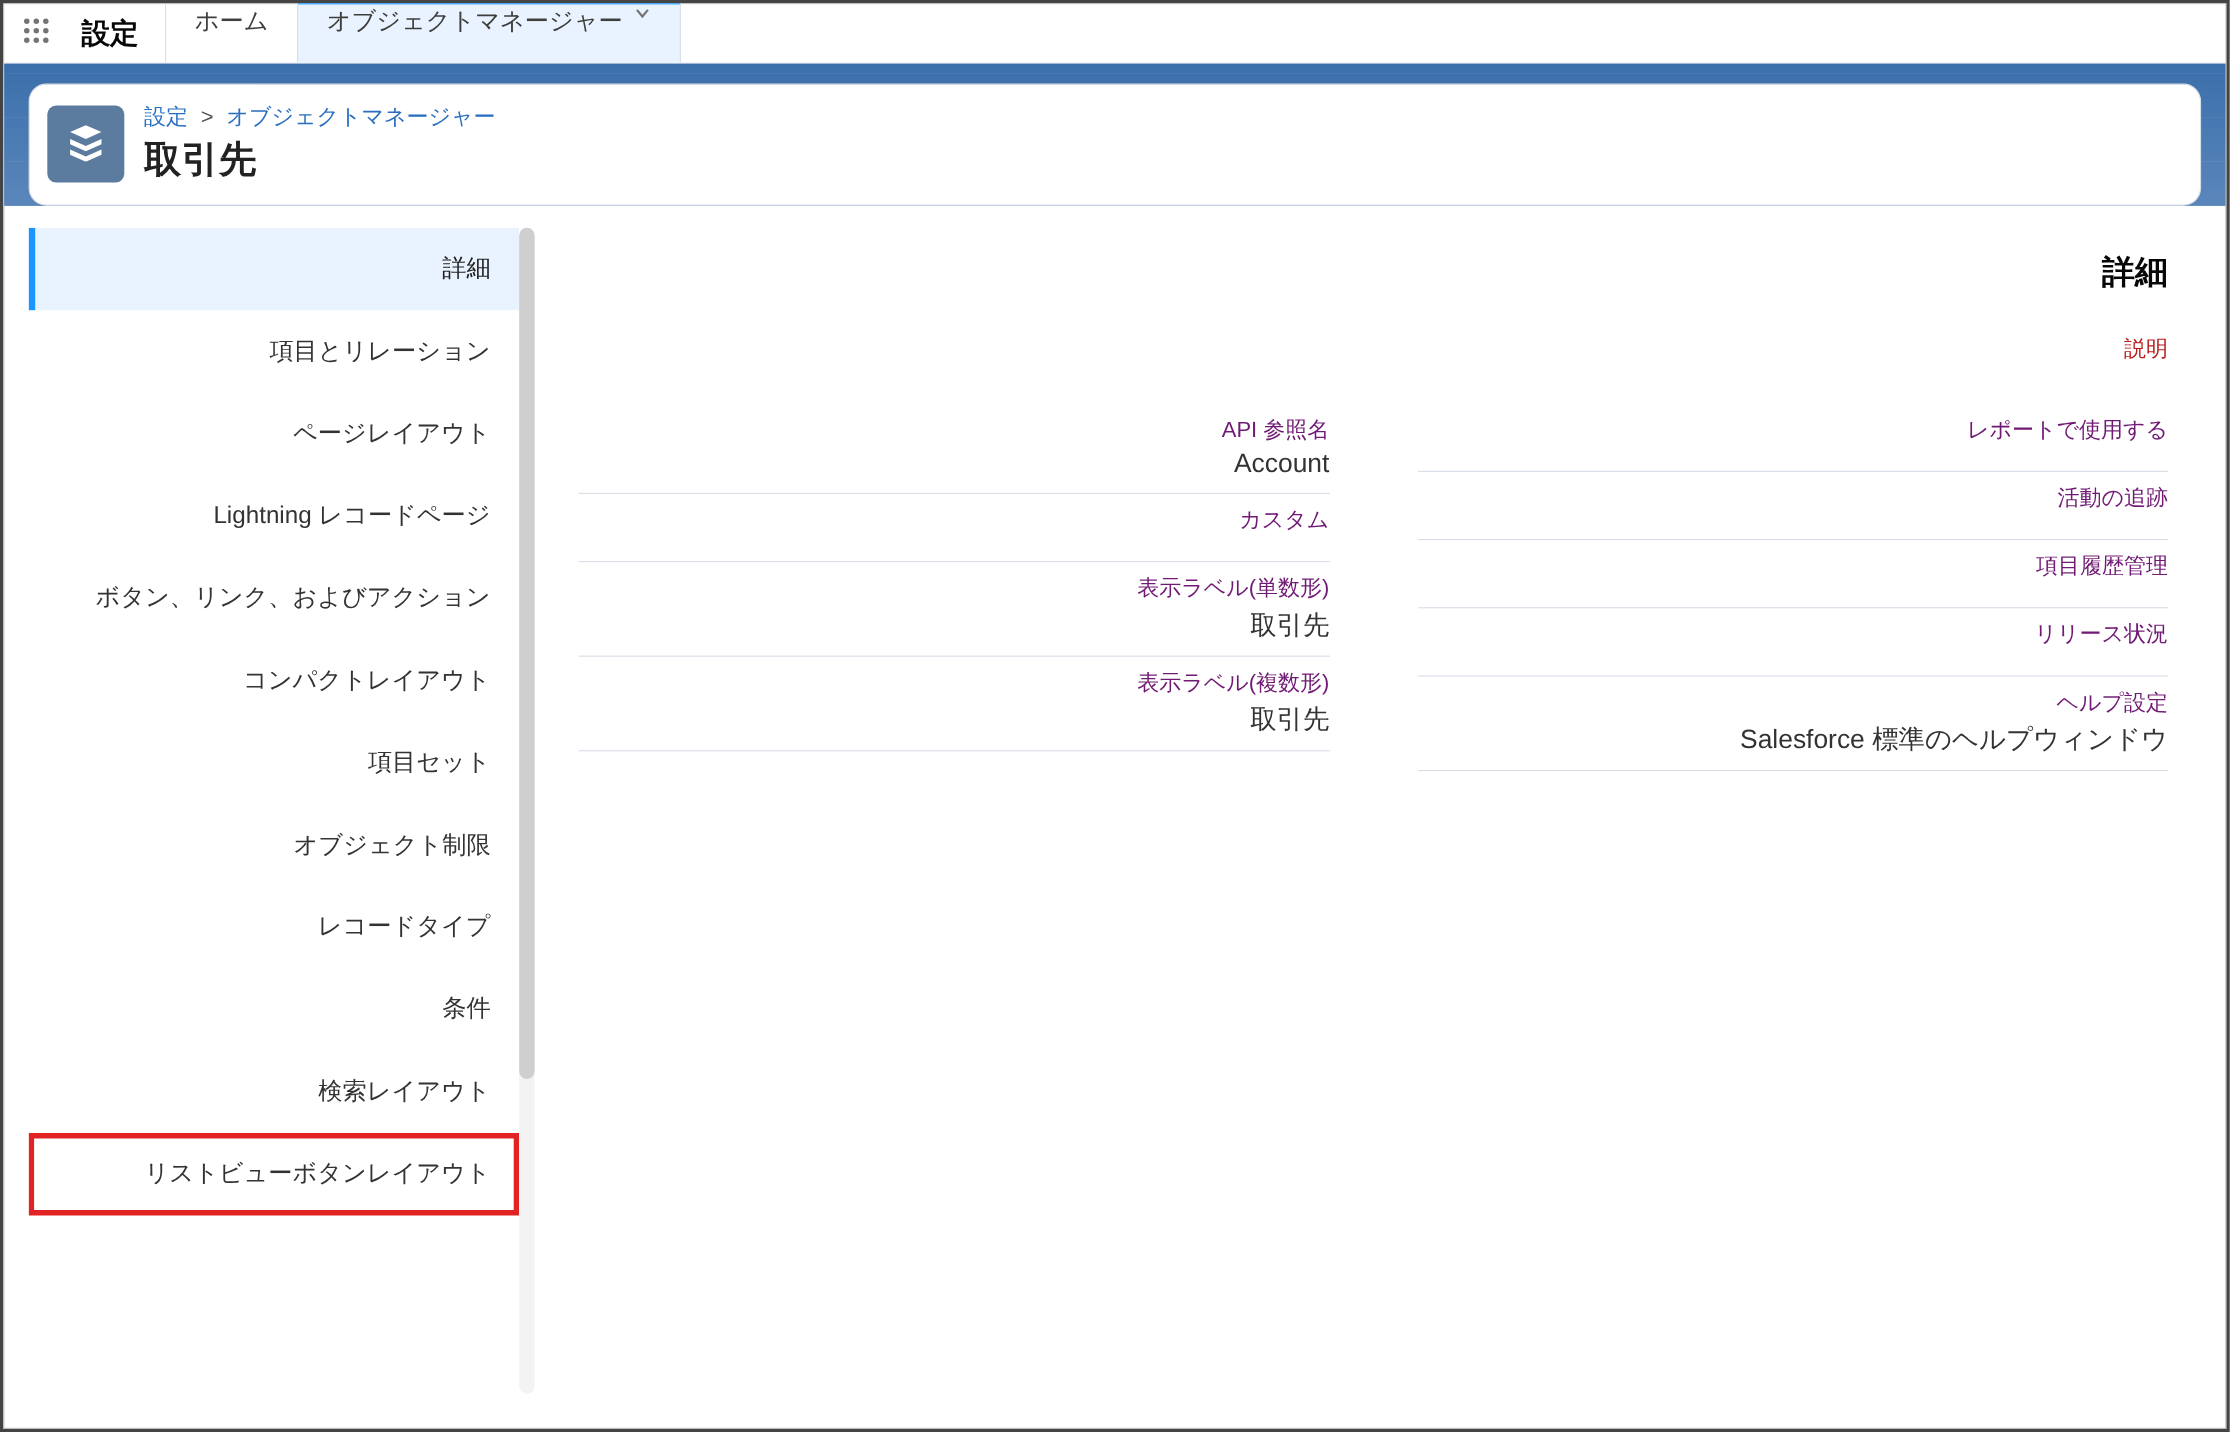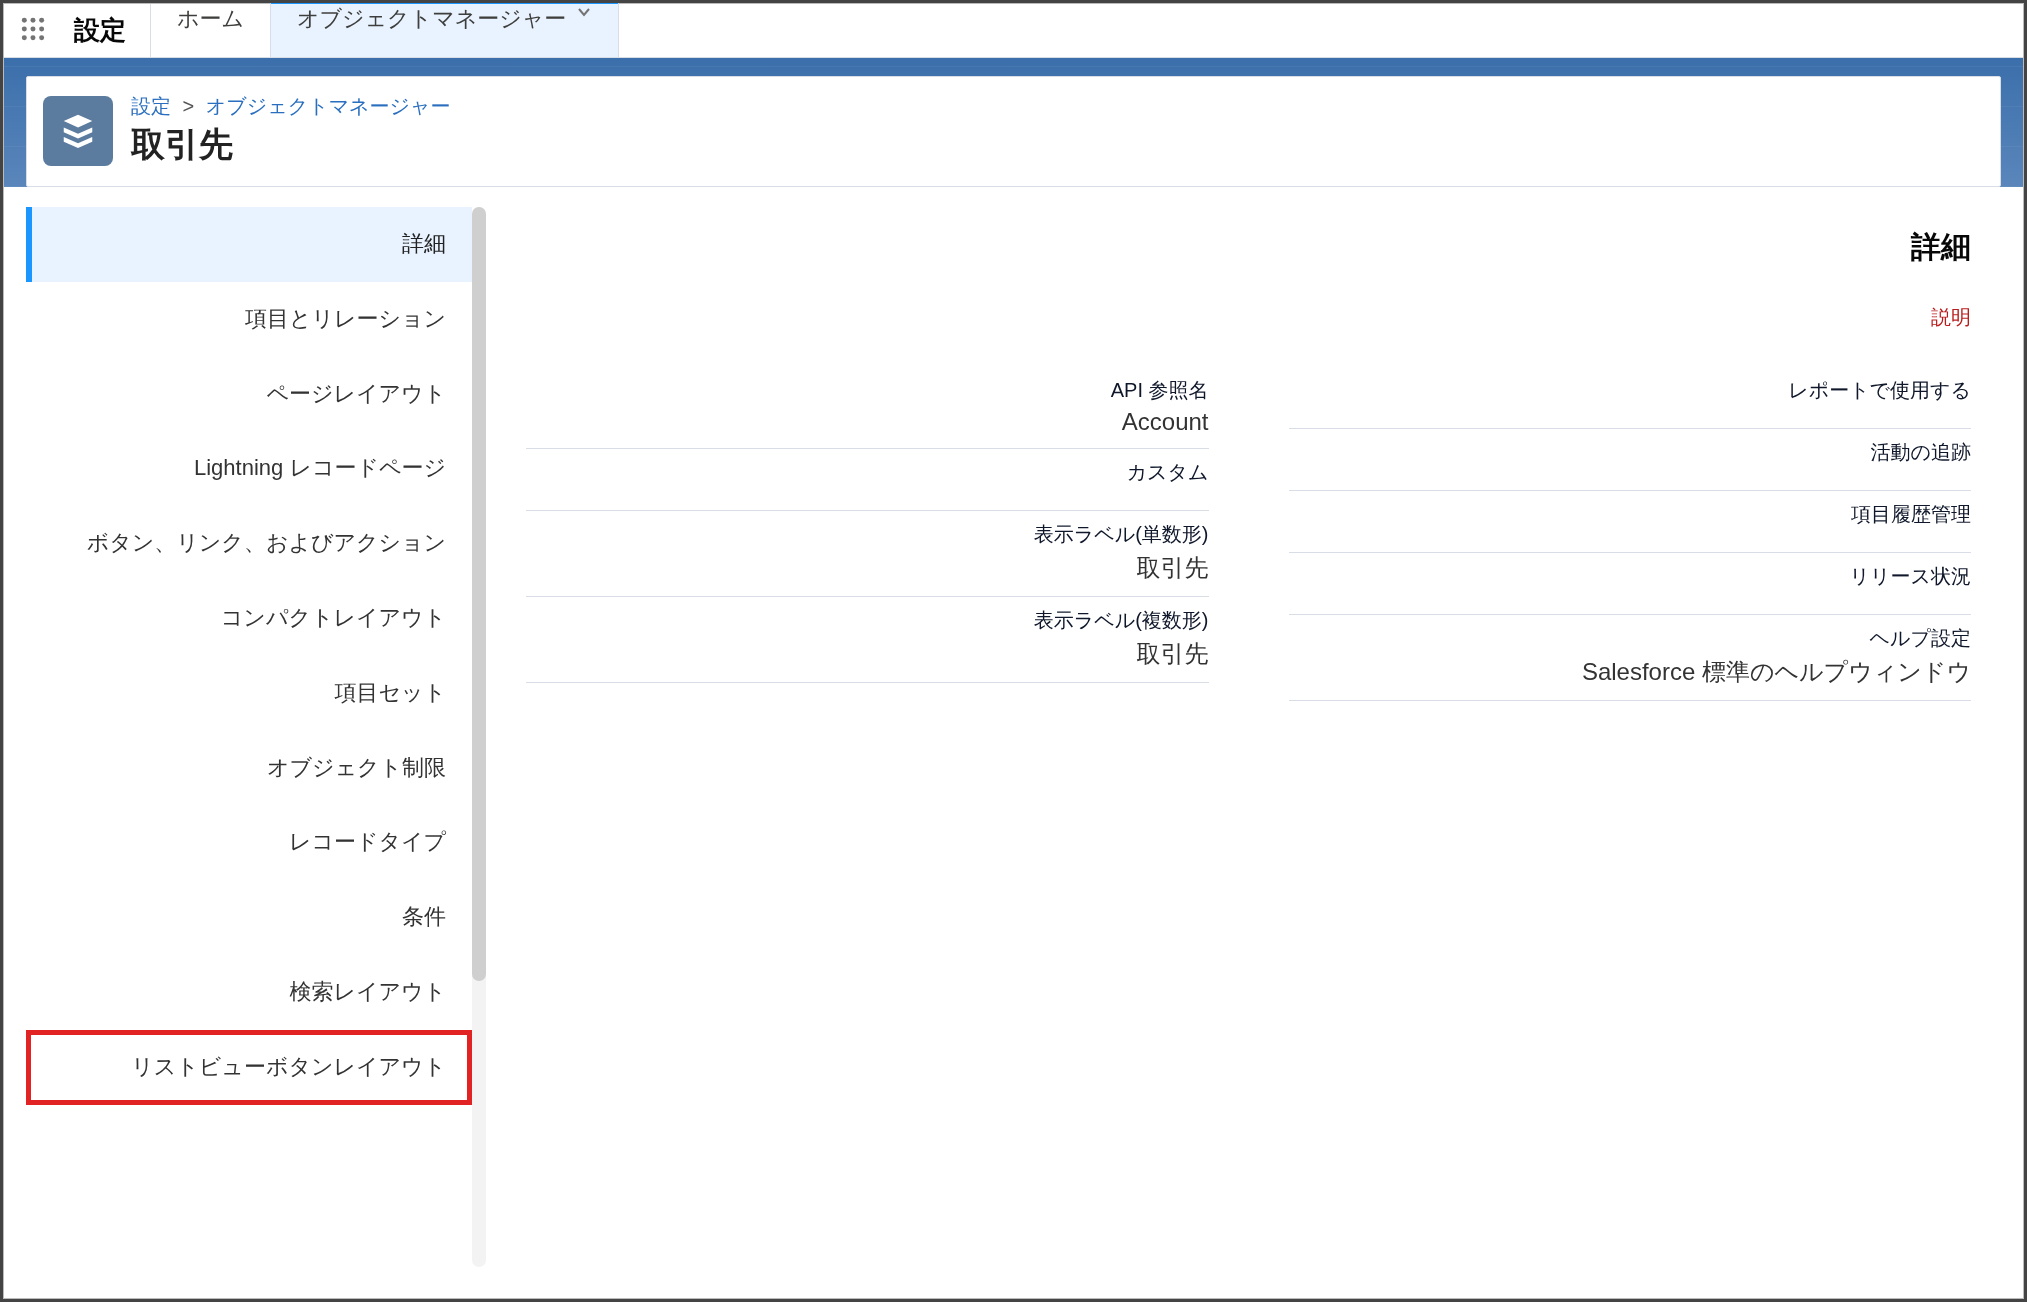--- a/index.html
+++ b/index.html
@@ -63,21 +63,21 @@
     .header-strip {
       background: #3b6fab;
       background-image:
         repeating-linear-gradient(0deg, rgba(255,255,255,0.05) 0 1px, transparent 1px 40px),
         linear-gradient(#3b6fab, #5a86bb);
       padding: 18px 22px 0 22px;
     }
     .header-card {
       background: #fff;
       border: 1px solid #d8dde6;
-      border-radius: 2px;
+      border-radius: 16px;
       padding: 16px 22px 18px 16px;
       display: flex;
       align-items: center;
       gap: 18px;
     }
     .header-icon {
       width: 70px;
       height: 70px;
       background: #5b7c9e;
       border-radius: 8px;
@@ -176,21 +176,21 @@
       column-gap: 80px;
       row-gap: 0;
     }
     .field {
       border-bottom: 1px solid #d8dde6;
       padding: 10px 0 12px 0;
       min-height: 62px;
     }
     .field .label {
       font-size: 20px;
-      color: #0f172a;
+      color: #701a75;
     }
     .field .value {
       font-size: 24px;
       color: #333;
       margin-top: 4px;
     }
     .col-left, .col-right { display: flex; flex-direction: column; }
     
     .outer-canvas {
       border: 1px solid #bbb;

